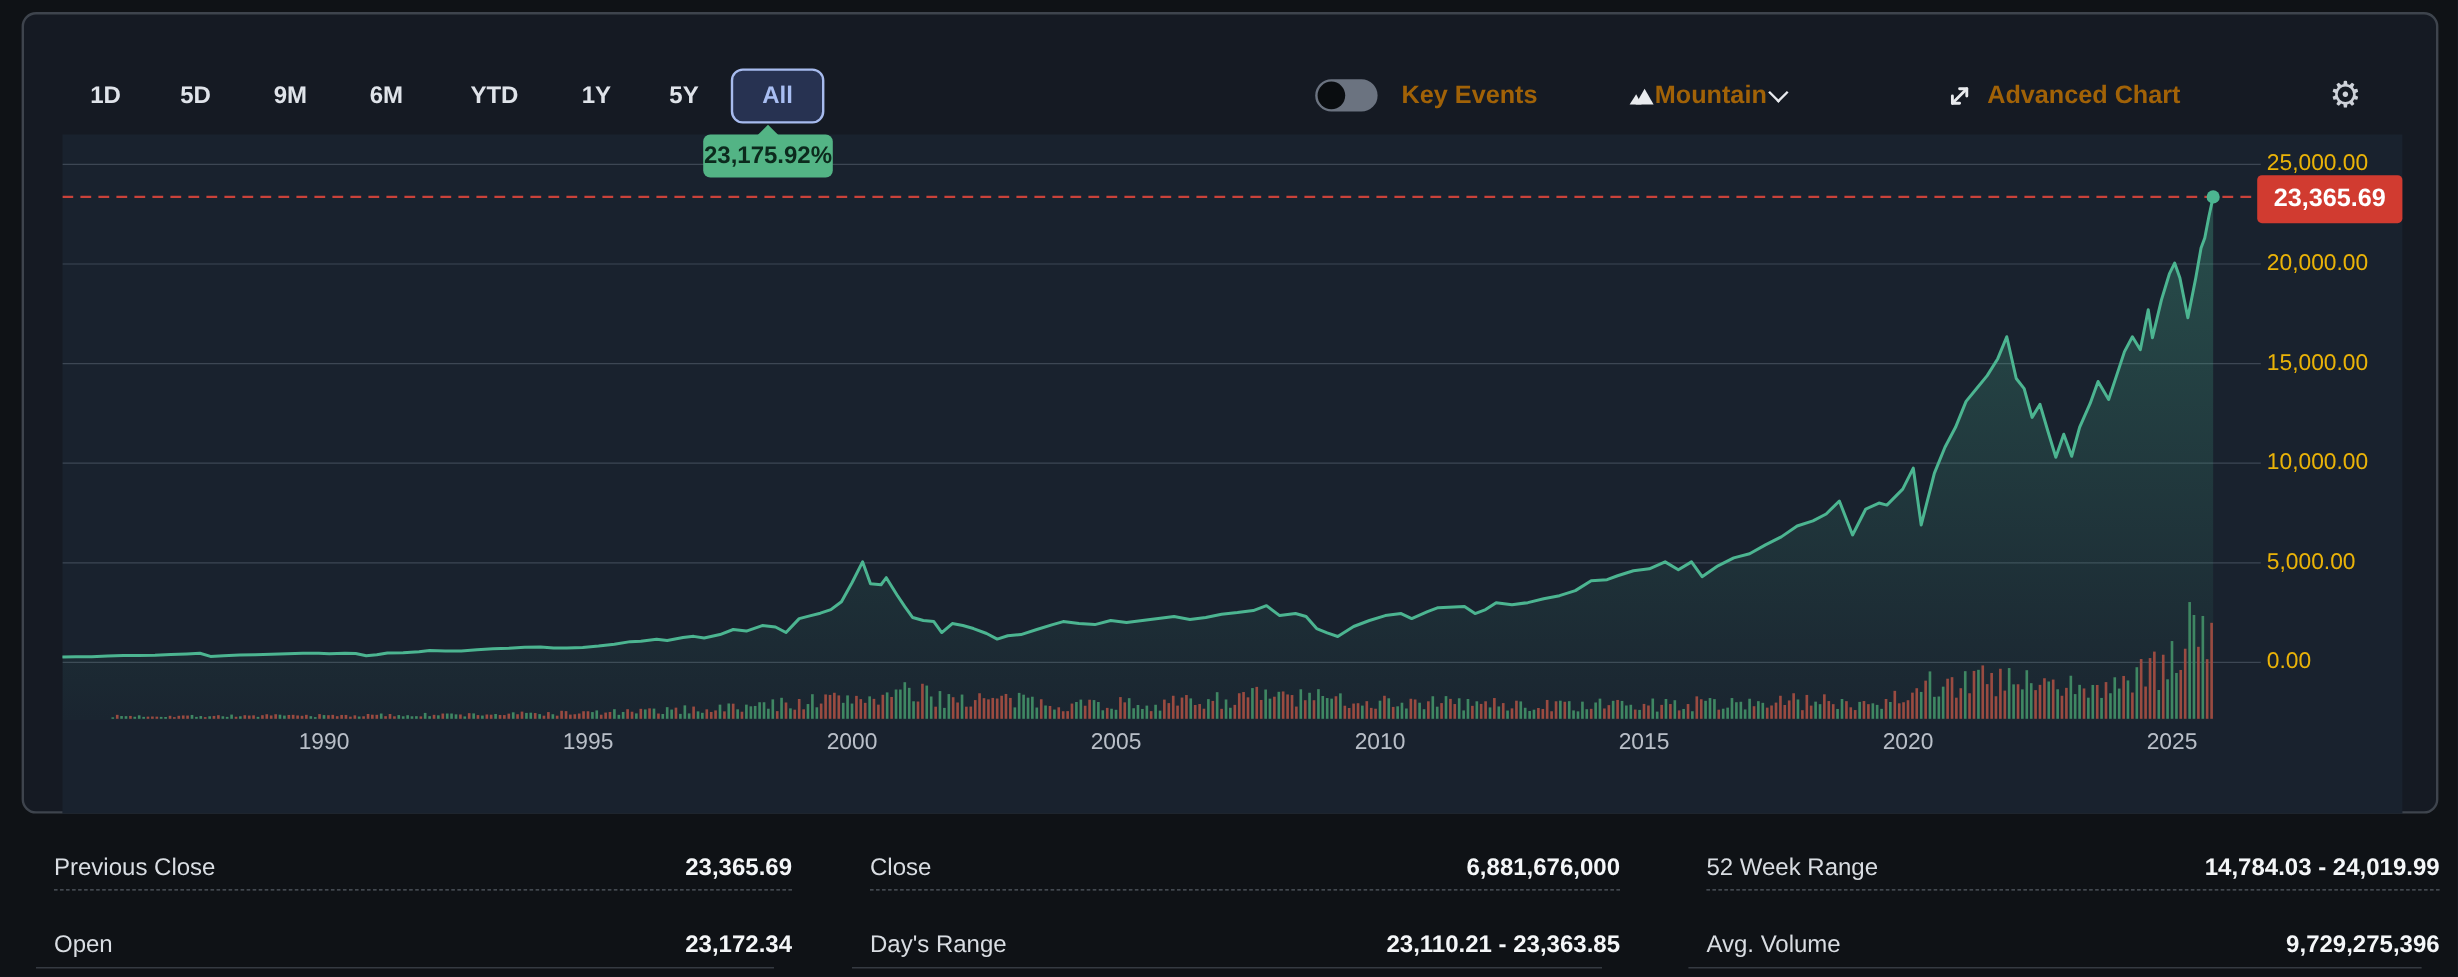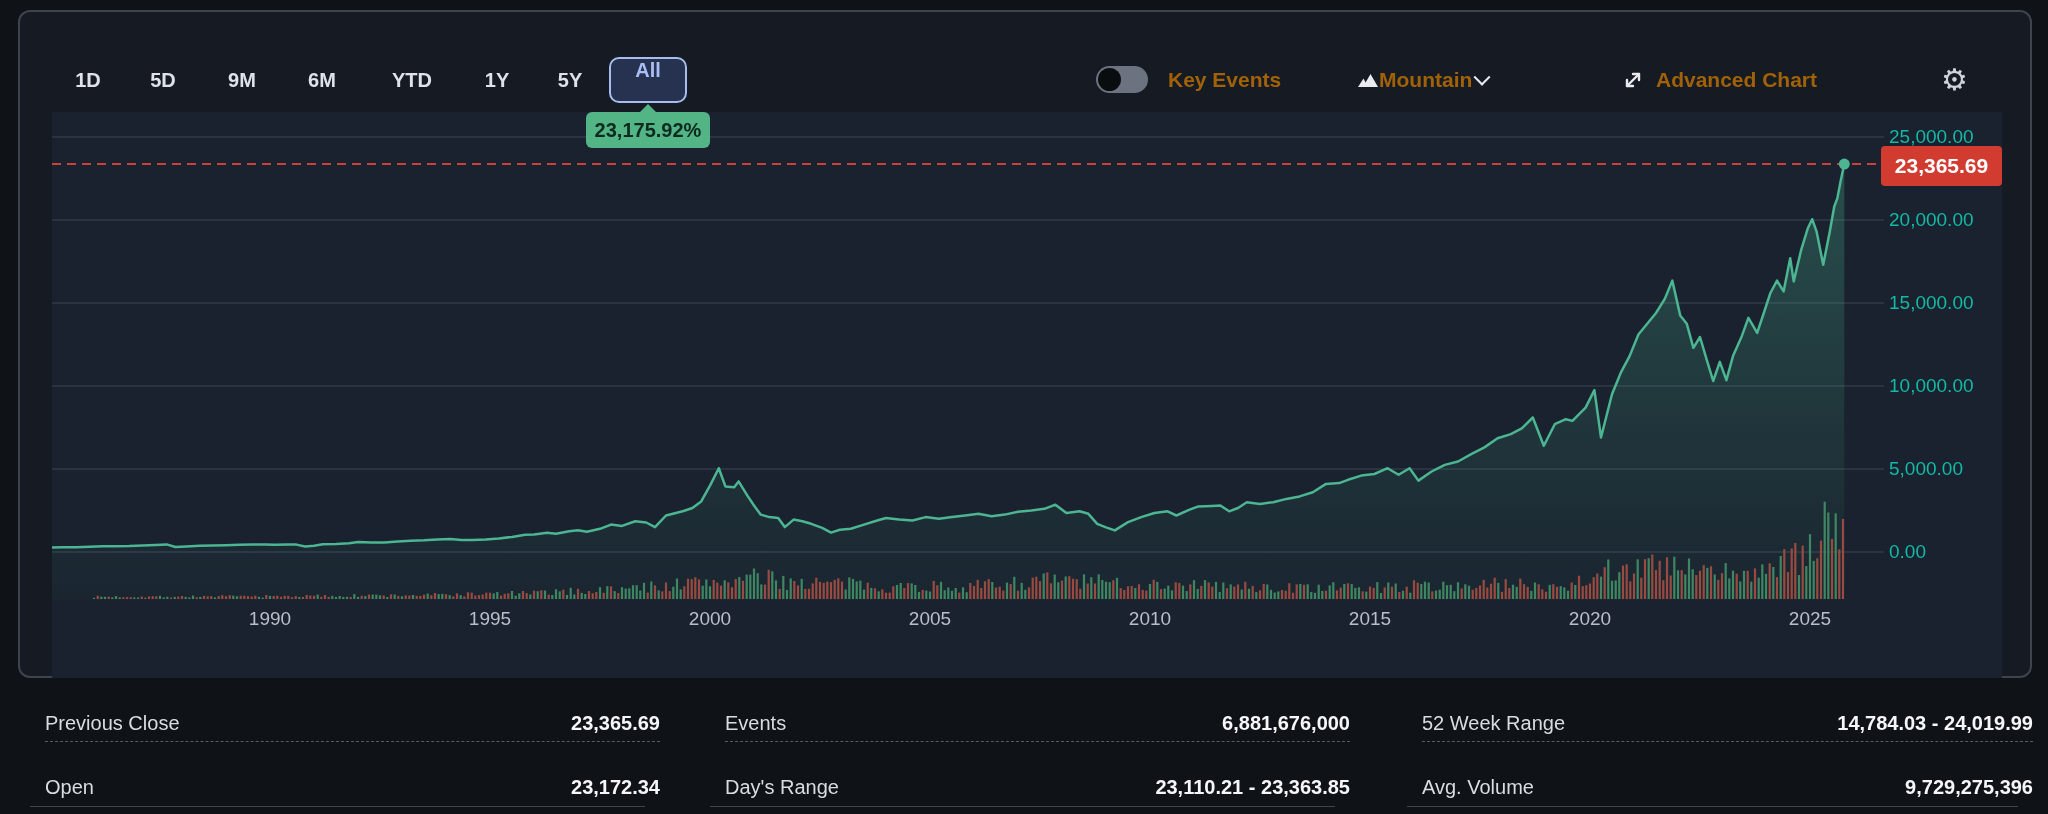--- a/index.html
+++ b/index.html
@@ -24,26 +24,26 @@
 
   
   .range-tab{
     top:80px;transform:translate(-50%,-50%);
     color:#dfe3e9;font-size:20px;font-weight:bold;cursor:pointer;white-space:nowrap;
   }
   .range-tab-selected{
     left:609px;top:57px;width:78px;height:46px;box-sizing:border-box;
     background:#273251;border:2px solid #a7bbee;border-radius:10px;
     color:#a9bef2;font-size:20px;font-weight:bold;
-    display:flex;align-items:flex-start;justify-content:center;cursor:pointer;
+    display:flex;align-items:center;justify-content:center;cursor:pointer;
   }
 
   
   .pct-tooltip{
-    left:586px;top:112px;width:124px;height:36px;
+    left:586px;top:112px;width:108px;height:36px;
     background:#53b485;border-radius:6px;
     display:flex;align-items:center;justify-content:center;
     color:#0c2a1d;font-size:20px;font-weight:bold;z-index:5;
   }
   .pct-tooltip:before{
     content:"";position:absolute;top:-8px;left:50%;margin-left:-9px;
     border-left:9px solid transparent;border-right:9px solid transparent;
     border-bottom:9px solid #53b485;
   }
 
@@ -69,21 +69,21 @@
   .advanced-btn{
     left:1622px;top:80px;transform:translateY(-50%);
     display:flex;align-items:center;gap:12px;cursor:pointer;
   }
   .gear{
     left:1941px;top:80px;transform:translateY(-50%);
     font-family:"DejaVu Sans",sans-serif;font-size:30px;color:#ced2d9;cursor:pointer;line-height:1;
   }
 
   
-  .y-label{color:#14b8a6;font-size:19px;white-space:nowrap;}
+  .y-label{color:#eab308;font-size:19px;white-space:nowrap;}
   .x-label{color:#b9bfc8;font-size:19px;text-align:center;width:90px;}
 
   
   .price-badge{
     left:1881px;top:146px;width:121px;height:40px;border-radius:4px;
     background:#d13b30;color:#ffffff;font-size:21px;font-weight:bold;
     display:flex;align-items:center;justify-content:center;z-index:6;
   }
 
   
@@ -670,21 +670,21 @@
   </div>
   <div class="stat-row stat-row2">
     <span class="stat-label">Open</span>
     <span class="stat-value">23,172.34</span>
   </div>
   <div class="stat-solid-divider" style="left:0;width:100%"></div>
 </div>
 
 <div class="abs stat-col" style="left:710px;width:625px">
   <div class="stat-row stat-row1">
-    <span class="stat-label">Events</span>
+    <span class="stat-label">Close</span>
     <span class="stat-value">6,881,676,000</span>
   </div>
   <div class="stat-row stat-row2">
     <span class="stat-label">Day's Range</span>
     <span class="stat-value">23,110.21 - 23,363.85</span>
   </div>
   <div class="stat-solid-divider" style="left:0;width:100%"></div>
 </div>
 
 <div class="abs stat-col" style="left:1407px;width:611px">

